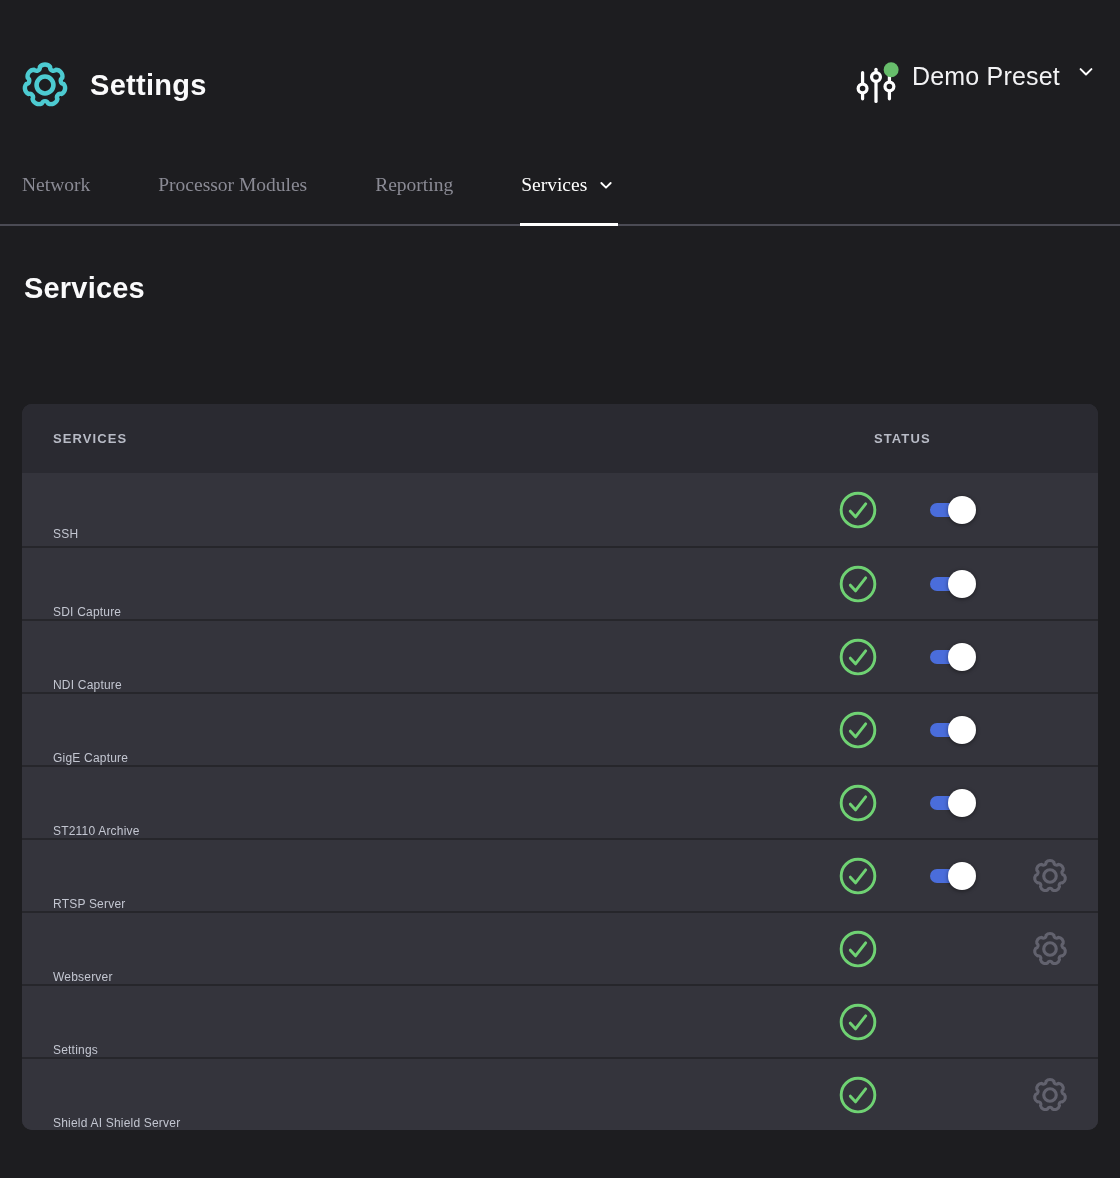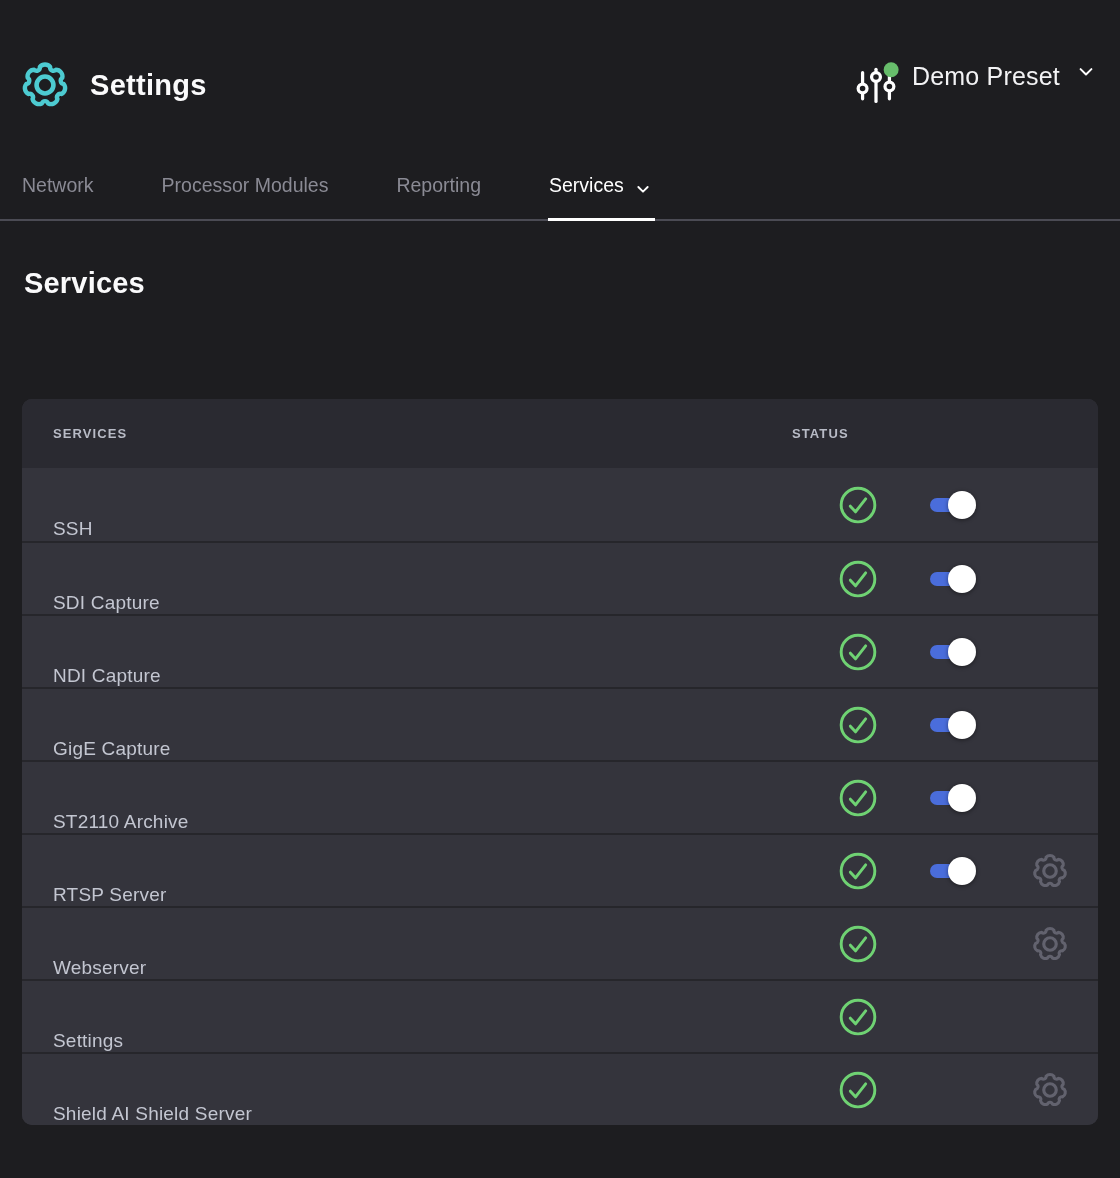--- a/index.html
+++ b/index.html
@@ -33,23 +33,23 @@
   .header-right{display:flex;align-items:flex-start;gap:13px;}
   .preset-name{font-size:25px;font-weight:500;color:#f2f2f4;letter-spacing:.2px;}
   .icon{display:inline-flex;align-items:center;justify-content:center;flex:none;}
   
   .tab-bar{
     display:flex;gap:68px;
     margin-top:48px;padding:10px 0 0 22px;
     border-bottom:2px solid #4b4b54;
   }
   .tab{
-    display:flex;align-items:flex-end;gap:11px;
+    display:flex;align-items:center;gap:11px;
     font-size:19.5px;color:var(--tab-gray);
-    padding-bottom:22px;position:relative;cursor:pointer;white-space:nowrap;
+    padding-bottom:28px;position:relative;cursor:pointer;white-space:nowrap;font-family:Liberation Serif, serif;
   }
   .tab.active{color:#fff;}
   .tab.active::after{
     content:"";position:absolute;left:-1px;right:-4px;bottom:-2px;height:3px;background:#fff;
   }
   .tab-caret{color:#fff;}
   
   .section-title{
     margin:46px 0 0 24px;font-size:29px;font-weight:600;color:#fafafb;letter-spacing:.2px;
   }
@@ -60,27 +60,27 @@
     background:var(--row-bg);
   }
   .thead{
     position:relative;height:69px;background:var(--thead-bg);
     display:flex;align-items:center;
   }
   .col-h{
     font-size:13px;font-weight:700;letter-spacing:1.1px;color:#b8bbc6;
   }
   .col-h.services{margin-left:31px;}
-  .col-h.status{position:absolute;left:770px;}
+  .col-h.status{position:absolute;left:852px;}
   .trow{
     position:relative;height:73px;background:var(--row-bg);
     display:flex;align-items:center;
   }
   .trow + .trow{border-top:2px solid var(--sep);align-items:flex-end;}
-  .service-name{margin-left:31px;font-size:19px;color:var(--label);letter-spacing:.2px;margin-top:48px;}
+  .service-name{margin-left:31px;font-size:12px;color:var(--label);letter-spacing:.2px;margin-top:48px;}
   .cell-check{position:absolute;left:816px;top:50%;transform:translateY(-50%);width:40px;height:40px;color:var(--green);}
   .cell-gear{position:absolute;left:1009px;top:50%;transform:translateY(-50%);width:38px;height:38px;color:var(--gear-gray);cursor:pointer;}
   
   .cell-toggle{position:absolute;left:908px;top:50%;transform:translateY(-50%);width:46px;height:28px;cursor:pointer;}
   .cell-toggle .track{position:absolute;left:0;top:7px;width:34px;height:14px;border-radius:7px;background:var(--blue);}
   .cell-toggle .knob{position:absolute;right:0;top:0;width:28px;height:28px;border-radius:50%;background:#fff;box-shadow:0 1px 4px rgba(0,0,0,.45);}
 </style>
 </head>
 <body>
 

